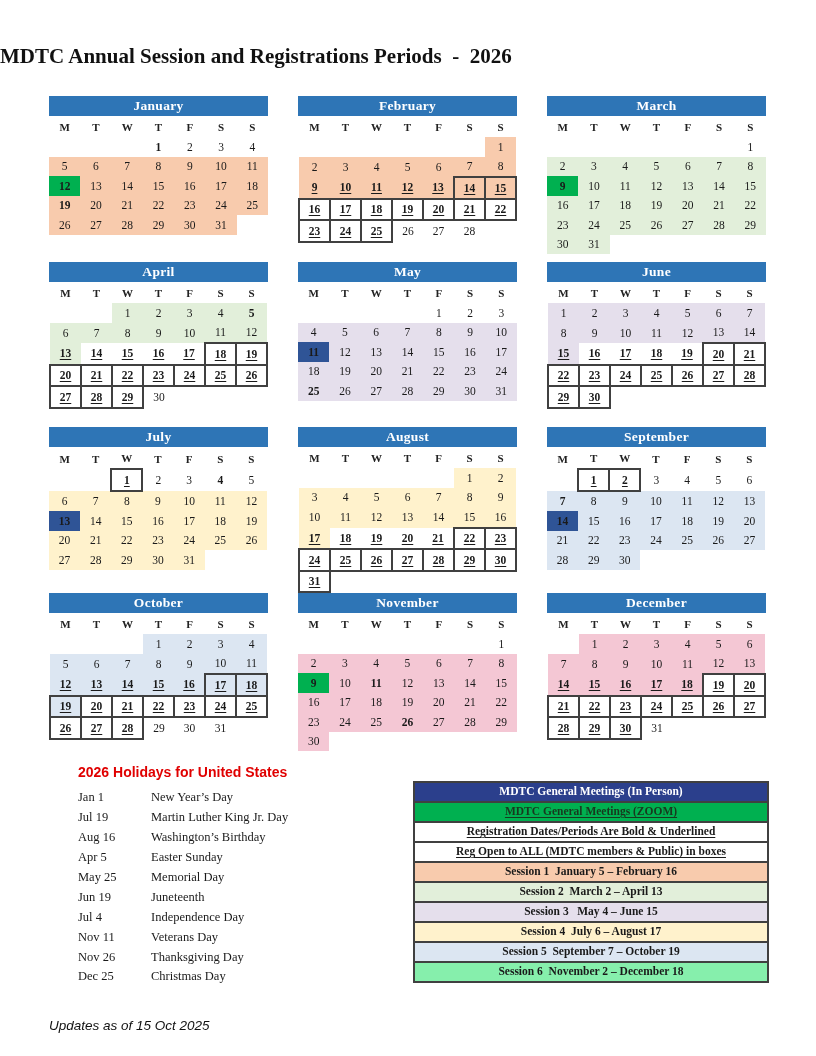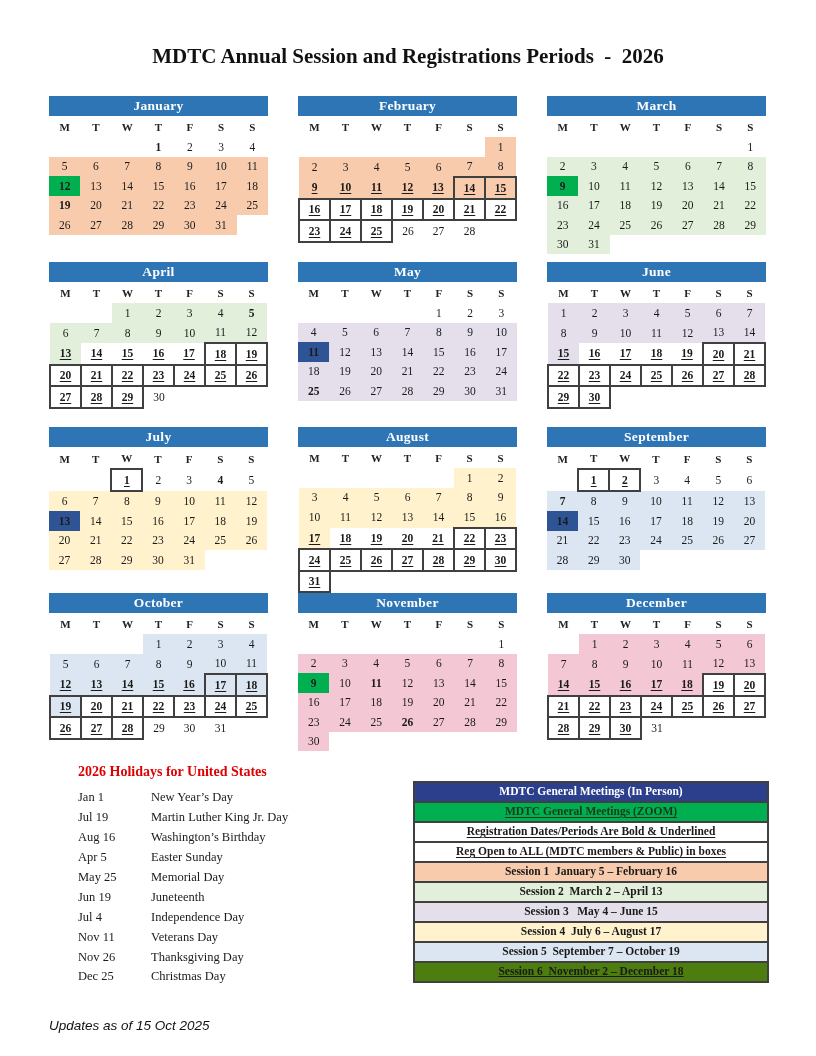--- a/index.html
+++ b/index.html
@@ -2,21 +2,21 @@
 <html style="--header-blue: #2E75B6; --meeting-navy: #2F5496; --zoom-green: #00B050; --red: #E00000; --s1: #F8CBAD; --s2: #E2EFDA; --s3: #E5DFEC; --s4: #FFF2CC; --s5: #DCE6F2; --s6: #F4C7D4;"><head>
 <meta charset="utf-8">
 <style>
   html,body{margin:0;padding:0;background:#e8e8e8;}
   .page{
     position:relative;width:816px;height:1056px;background:#ffffff;
     margin:0 auto;overflow:hidden;
     font-family:"Liberation Serif","DejaVu Serif",serif;color:#1a1a1a;
   }
   .page-title{
-    position:absolute;top:44px;left:0;width:100%;text-align:center;
+    position:absolute;top:44px;left:0;width:100%;
     font-size:21px;font-weight:bold;white-space:pre-wrap;color:#111;
   }
   
   .months-grid{
     position:absolute;left:49px;top:96px;width:718px;
     display:grid;grid-template-columns:repeat(3,219px);column-gap:30px;
     grid-template-rows:166px 165px 166px auto;
   }
   .month{width:219px;}
   .month-header{
@@ -35,21 +35,21 @@
   td.s3{background:var(--s3);}  td.s4{background:var(--s4);}
   td.s5{background:var(--s5);}  td.s6{background:var(--s6);}
   td.zoom{background:var(--zoom-green);color:#fff;font-weight:bold;}
   td.navy{background:var(--meeting-navy);color:#fff;font-weight:bold;}
   td.red{color:var(--red);font-weight:bold;}
   td.reg{font-weight:bold;text-decoration:underline;text-underline-offset:2px;}
   td.box{border:2px solid #404040;}
   
   .holidays{position:absolute;left:78px;top:764px;width:330px;}
   .holidays-title{
-    font-family:Liberation Serif, serif;
+    font-family:Liberation Sans, sans-serif;
     font-size:14px;font-weight:bold;color:var(--red);margin-bottom:8px;
   }
   .holiday-row{display:flex;height:19.9px;align-items:center;font-size:12.5px;}
   .holiday-date{width:73px;}
   .holiday-name{flex:1;}
   
   .legend{position:absolute;left:413px;top:781px;width:356px;border-bottom:2px solid #404040;box-sizing:border-box;}
   .legend-row{
     height:20px;box-sizing:border-box;border:2px solid #404040;border-bottom:none;
     font-size:11.5px;font-weight:bold;text-align:center;line-height:16px;
@@ -904,17 +904,17 @@
   <div class="legend">
       <div class="legend-row" style="background: rgb(43, 63, 140); color: rgb(255, 255, 255);">MDTC General Meetings (In Person)</div>
       <div class="legend-row underline" style="background: rgb(0, 176, 80); color: rgb(23, 57, 30);">MDTC General Meetings (ZOOM)</div>
       <div class="legend-row underline" style="background: rgb(255, 255, 255); color: rgb(26, 26, 26);">Registration Dates/Periods Are Bold &amp; Underlined</div>
       <div class="legend-row underline" style="background: rgb(255, 255, 255); color: rgb(26, 26, 26);">Reg Open to ALL (MDTC members &amp; Public) in boxes</div>
       <div class="legend-row" style="background: rgb(248, 203, 173); color: rgb(26, 26, 26);">Session 1  January 5 – February 16</div>
       <div class="legend-row" style="background: rgb(226, 239, 218); color: rgb(26, 26, 26); text-align: center;">Session 2  March 2 – April 13</div>
       <div class="legend-row" style="background: rgb(229, 223, 236); color: rgb(26, 26, 26);">Session 3   May 4 – June 15</div>
       <div class="legend-row" style="background: rgb(255, 242, 204); color: rgb(26, 26, 26);">Session 4  July 6 – August 17</div>
       <div class="legend-row" style="background: rgb(220, 230, 242); color: rgb(26, 26, 26);">Session 5  September 7 – October 19</div>
-      <div class="legend-row" style="background: #4d7c0f; color: rgb(26, 26, 26); text-decoration: underline;">Session 6  November 2 – December 18</div>
+      <div class="legend-row" style="background: #86efac; color: rgb(26, 26, 26);">Session 6  November 2 – December 18</div>
     </div>
 
   <div class="page-footer">Updates as of 15 Oct 2025</div>
 </div>
 
 </body></html>

